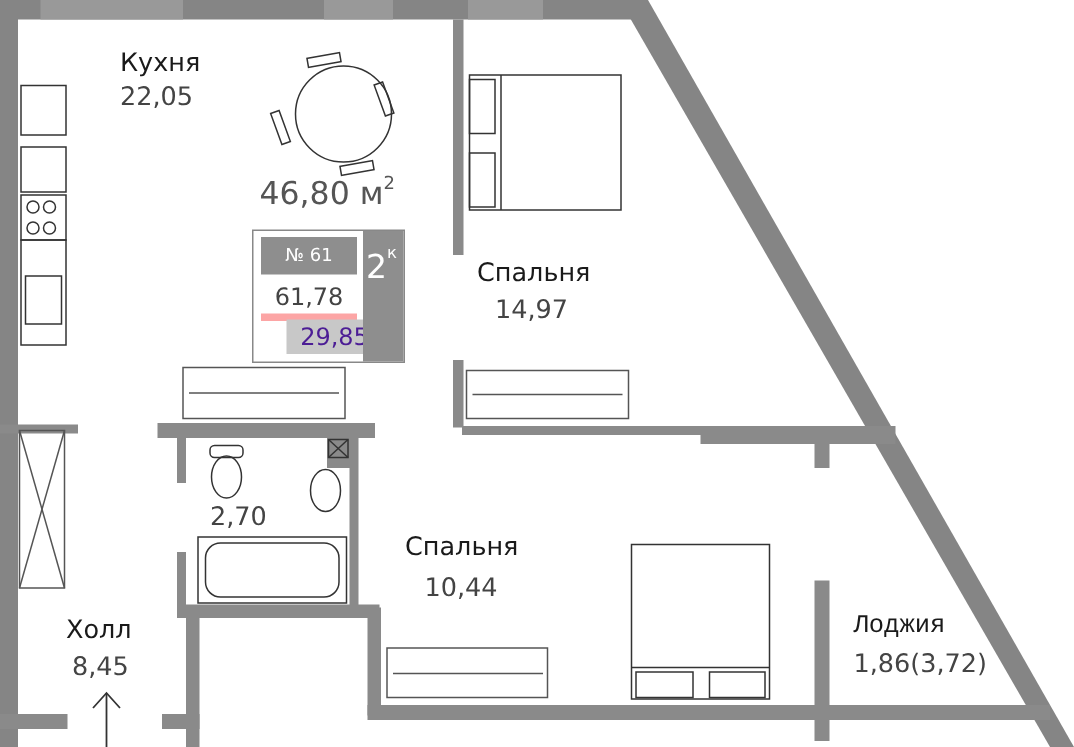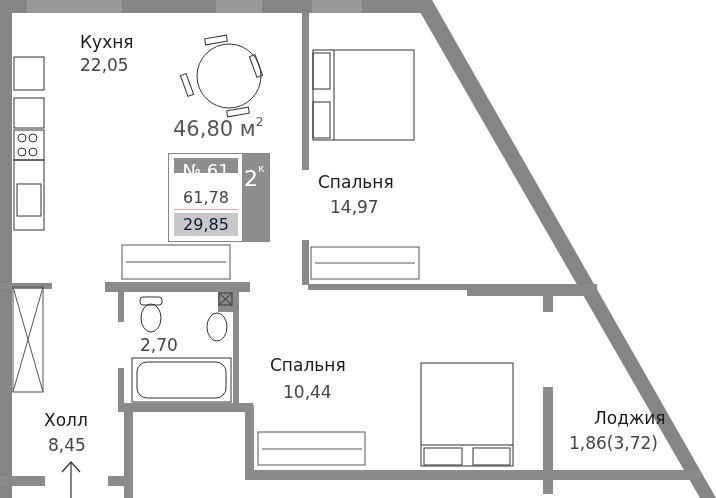--- a/index.html
+++ b/index.html
@@ -3,23 +3,23 @@
   <meta charset="utf-8">
   <style>
     html, body { margin: 0; padding: 0; background: #ffffff; }
     body { width: 716px; height: 498px; overflow: hidden; position: relative; font-family: "DejaVu Sans", sans-serif; }
     svg.plan { position: absolute; left: 0; top: 0; }
     .lbl { position: absolute; color: #1a1a1a; font-size: 17px; line-height: 20px; white-space: nowrap; }
     .val { position: absolute; color: #444; font-size: 17px; line-height: 20px; white-space: nowrap; text-align: right; }
     .total { position: absolute; left: 173px; top: 117px; font-size: 21px; color: #555; white-space: nowrap; }
     .total sup { font-size: 12px; position: relative; top: -2px; }
     .card { position: absolute; left: 168px; top: 153px; width: 100px; height: 87px; border: 1px solid #888; background: #fff; }
-    .card .num { position: absolute; left: 5px; top: 4px; width: 64px; height: 15px; background: #8e8e8e; color: #fff; font-size: 18px; line-height: 25px; text-align: center; }
-    .card .area { position: absolute; left: 5px; top: 33px; width: 64px; height: 22px; color: #444; font-size: 16px; line-height: 22px; text-align: center; border-bottom: 1px solid #fca5a5; }
-    .card .living { position: absolute; left: 5px; top: 59px; width: 64px; height: 23px; background: #c8c8c8; color: #0f172a; font-size: 16px; line-height: 23px; text-align: center; }
+    .card .num { position: absolute; left: 5px; top: 4px; width: 64px; height: 25px; background: #8e8e8e; color: #fff; font-size: 12px; line-height: 25px; text-align: center; }
+    .card .area { position: absolute; left: 5px; top: 33px; width: 64px; height: 22px; color: #444; font-size: 16px; line-height: 22px; text-align: center; border-bottom: 5px solid #fca5a5; }
+    .card .living { position: absolute; left: 22px; top: 59px; width: 64px; height: 23px; background: #c8c8c8; color: #4c1d95; font-size: 16px; line-height: 23px; text-align: center; }
     .card .rooms { position: absolute; left: 73px; top: 0; width: 27px; height: 87px; background: #8e8e8e; color: #fff; font-size: 22px; }
     .card .rooms span.n { position: absolute; left: 2px; top: 12px; }
     .card .rooms span.k { position: absolute; left: 16px; top: 8px; font-size: 11px; }
   </style>
 </head>
 <body>
 
 <svg class="plan" width="716" height="498" viewBox="0 0 716 498">
 
   <g fill="#8a8a8a" stroke="none">
@@ -145,14 +145,14 @@
 <div class="val" style="left:330px;top:197px;">14,97</div>
 
 <div class="lbl" style="left:270px;top:355px;">Спальня</div>
 <div class="val" style="left:283px;top:382px;">10,44</div>
 
 <div class="val" style="left:140px;top:335px;">2,70</div>
 
 <div class="lbl" style="left:44px;top:410px;">Холл</div>
 <div class="val" style="left:48px;top:435px;">8,45</div>
 
-<div class="lbl" style="left:594px;top:408px;">Лоджия</div>
+<div class="lbl" style="left:569px;top:408px;font-family:Liberation Mono, monospace;">Лоджия</div>
 <div class="val" style="left:569px;top:433px;">1,86(3,72)</div>
 
 </body></html>

